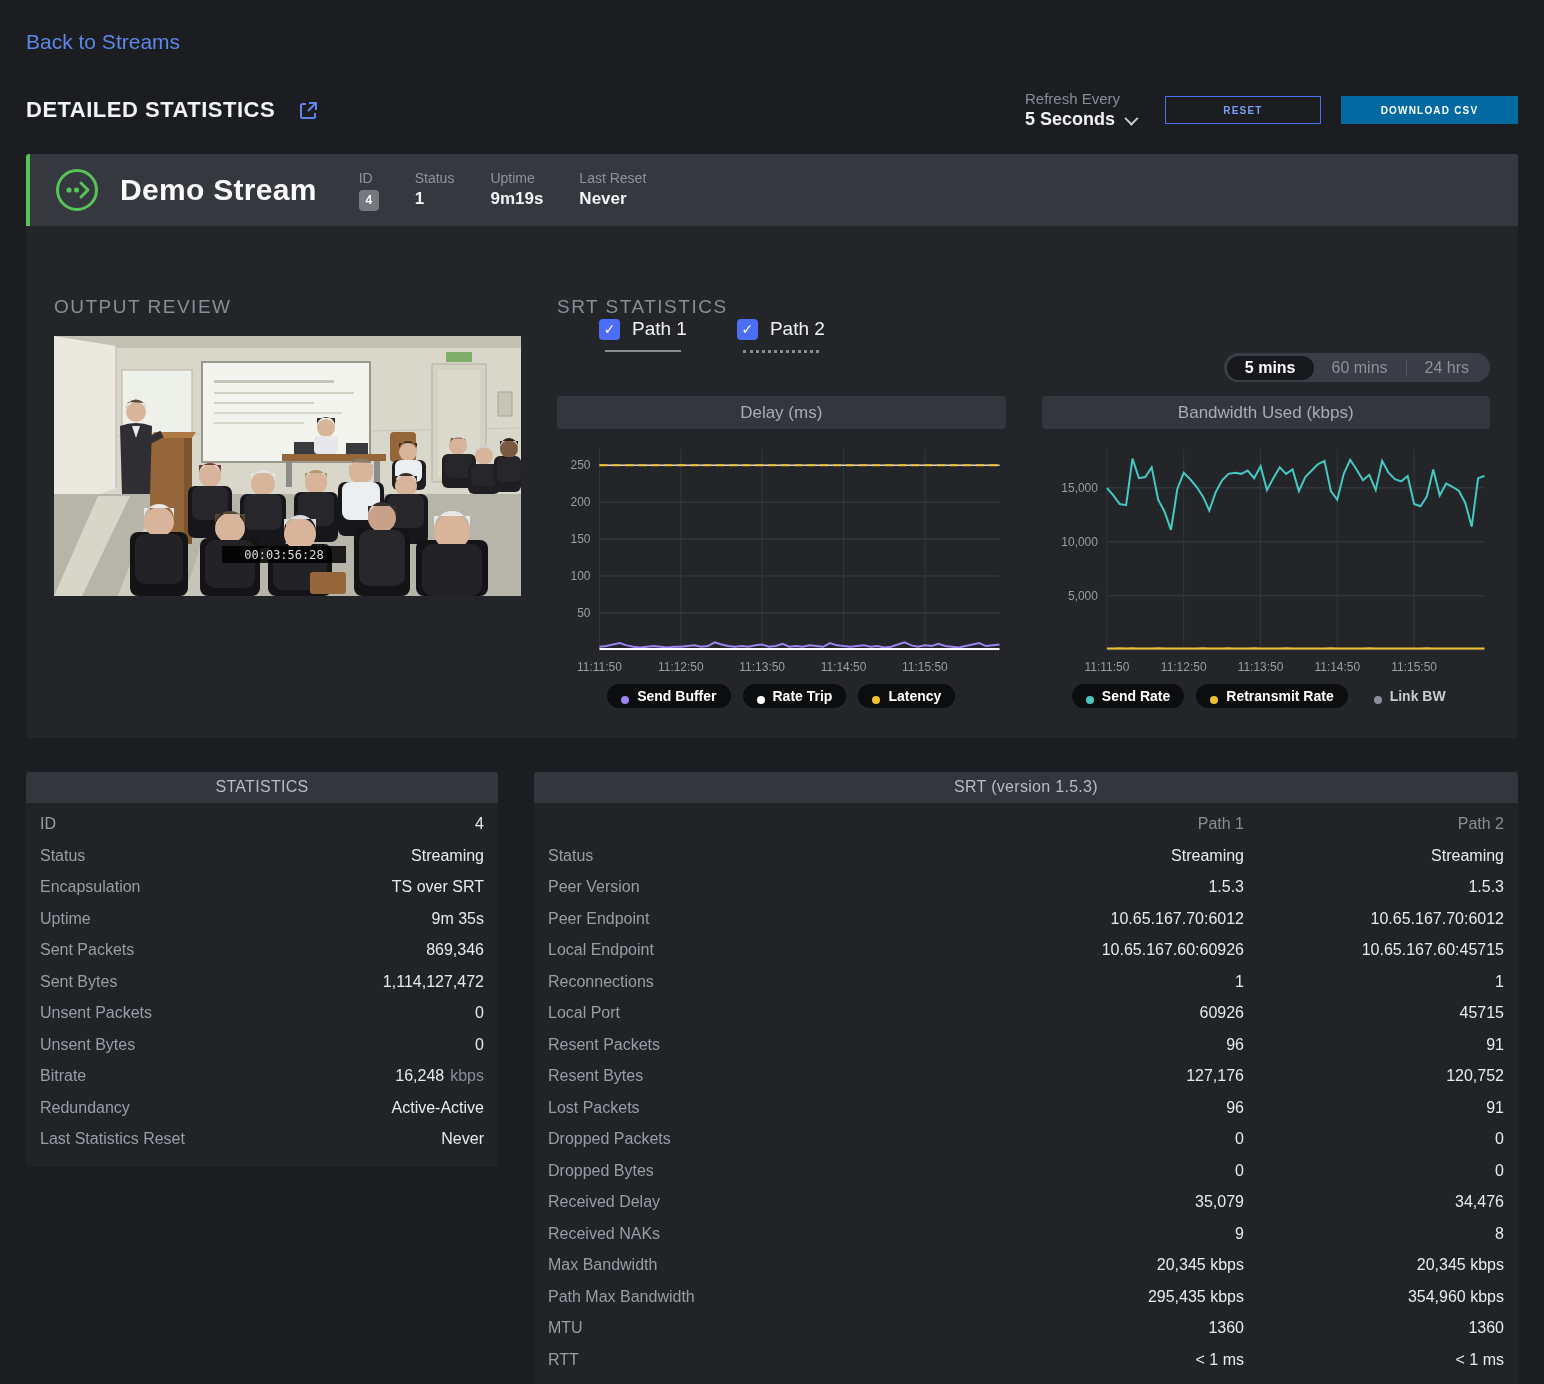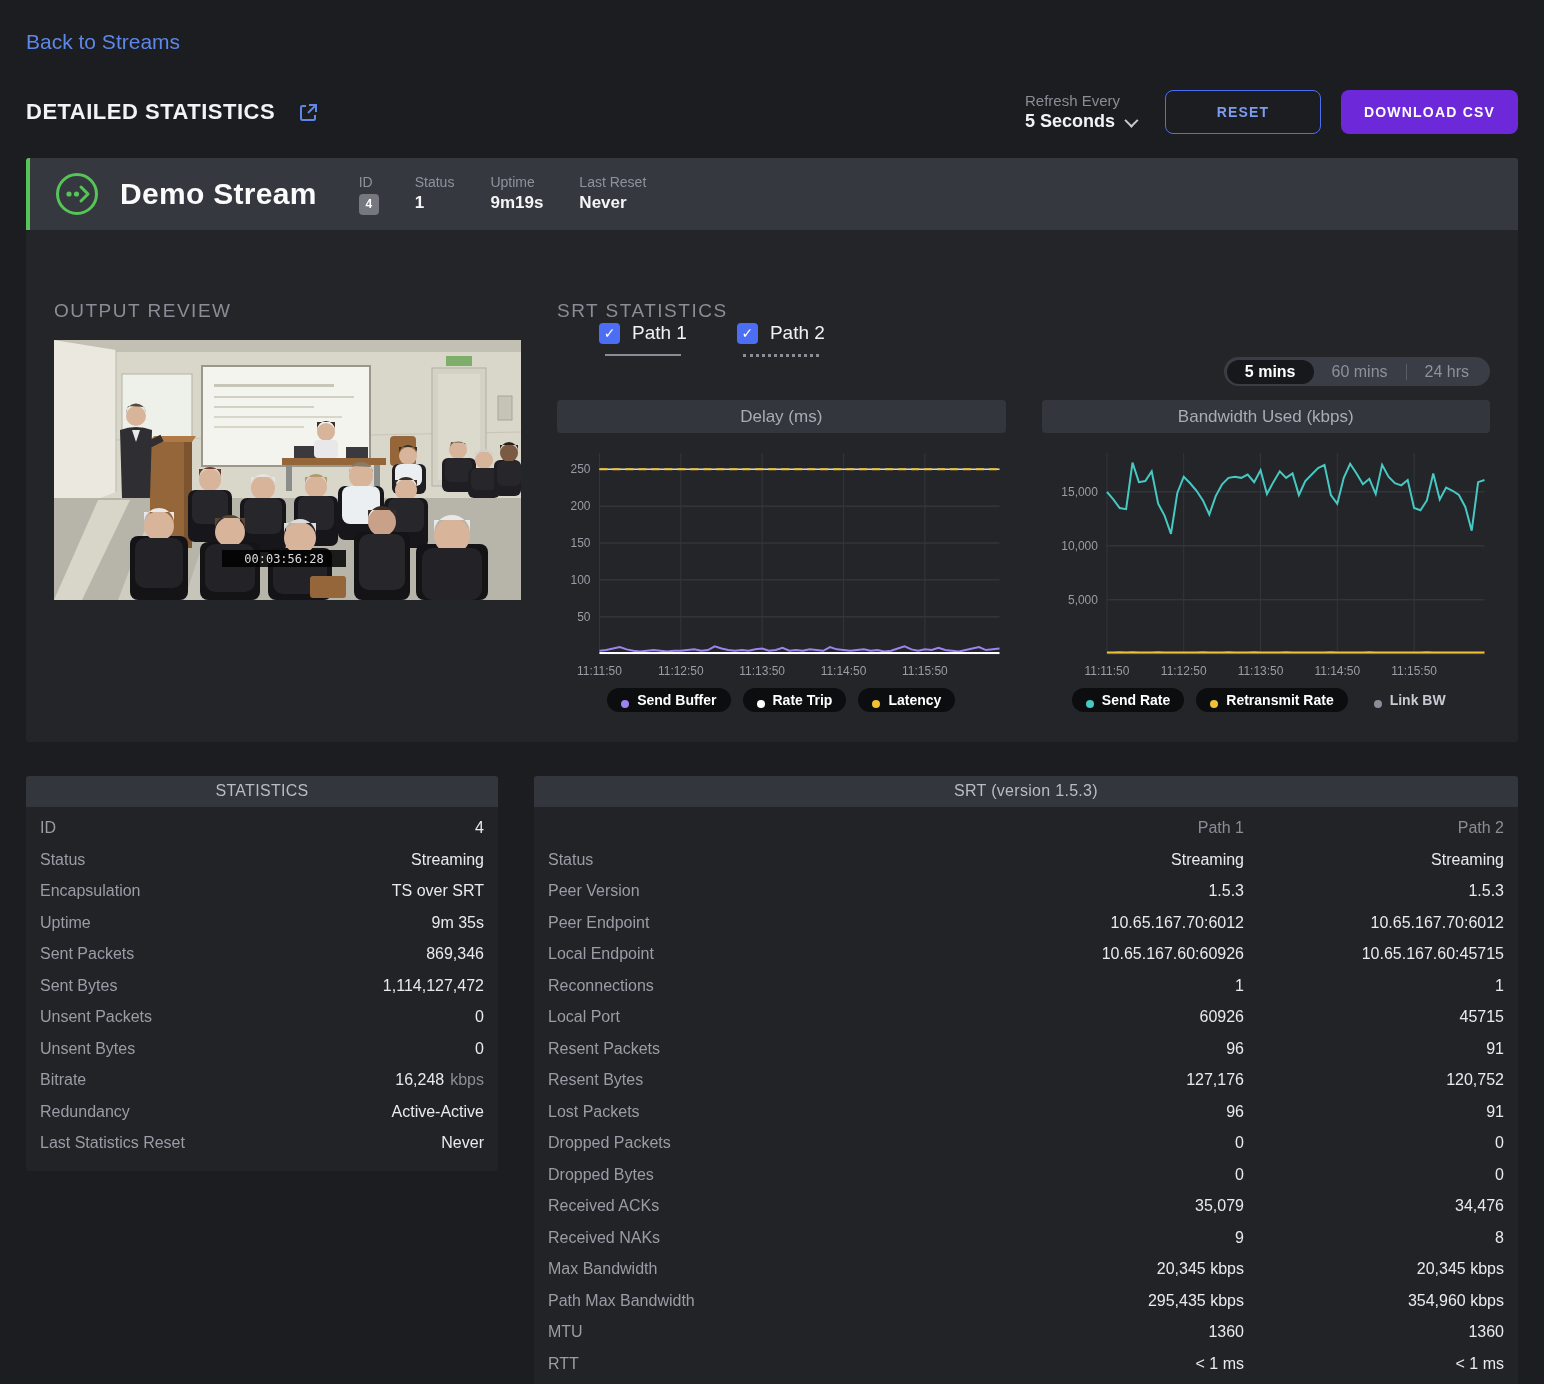--- a/index.html
+++ b/index.html
@@ -17,23 +17,23 @@
   
   .page-header { margin-top:36px; display:flex; justify-content:space-between; align-items:center; }
   .title-wrap { display:flex; align-items:center; gap:24px; }
   .page-title { font-size:22px; font-weight:bold; letter-spacing:.5px; color:#f2f3f5; }
   .ext-icon { width:19px; height:19px; cursor:pointer; }
   .header-controls { display:flex; align-items:center; gap:20px; }
   .refresh-block { text-align:left; margin-right:10px; cursor:pointer; }
   .refresh-label { color:#8a8d95; font-size:15px; }
   .refresh-value { color:#f2f3f5; font-size:18px; font-weight:bold; margin-top:2px; display:flex; align-items:center; gap:10px; }
   .chevron { width:10px; height:10px; border-right:2px solid #c6c9cf; border-bottom:2px solid #c6c9cf; transform:rotate(45deg) translateY(-2px); }
-  .btn { height:44px; border-radius:8px; font-size:14px; font-weight:bold; letter-spacing:1.2px; cursor:pointer; border:none; font-family:inherit; }
+  .btn { height:28px; border-radius:0; font-size:10px; font-weight:bold; letter-spacing:1.2px; cursor:pointer; border:none; font-family:inherit; }
   .btn-outline { width:156px; background:transparent; border:1px solid #4c6ef5; color:#7c9cf2; }
-  .btn-primary { width:177px; background:#6d28d9; color:#ffffff; }
+  .btn-primary { width:177px; background:#0369a1; color:#ffffff; }
 
   
   .main-card { margin-top:24px; background:#232529; border-radius:3px; }
   .stream-header { height:72px; background:#35383f; border-left:4px solid #56c456; border-radius:3px 3px 0 0;
     display:flex; align-items:center; padding:0 14px 0 24px; }
   .stream-icon { width:46px; height:46px; }
   .stream-name { font-size:30px; font-weight:bold; color:#fbfbfc; margin-left:20px; letter-spacing:.3px; }
   .stream-meta { display:flex; gap:36px; margin-left:42px; }
   .meta-item .m-label { color:#8f929a; font-size:14px; }
   .meta-item .m-value { color:#f4f5f7; font-size:17px; font-weight:bold; margin-top:3px; }
@@ -495,21 +495,21 @@
             <span class="c1">Dropped Packets</span>
             <span class="c2">0</span>
             <span class="c3">0</span>
           </div>
           <div class="srt-grid-row">
             <span class="c1">Dropped Bytes</span>
             <span class="c2">0</span>
             <span class="c3">0</span>
           </div>
           <div class="srt-grid-row">
-            <span class="c1">Received ACKs</span>
+            <span class="c1">Received Delay</span>
             <span class="c2">35,079</span>
             <span class="c3">34,476</span>
           </div>
           <div class="srt-grid-row">
             <span class="c1">Received NAKs</span>
             <span class="c2">9</span>
             <span class="c3">8</span>
           </div>
           <div class="srt-grid-row">
             <span class="c1">Max Bandwidth</span>

